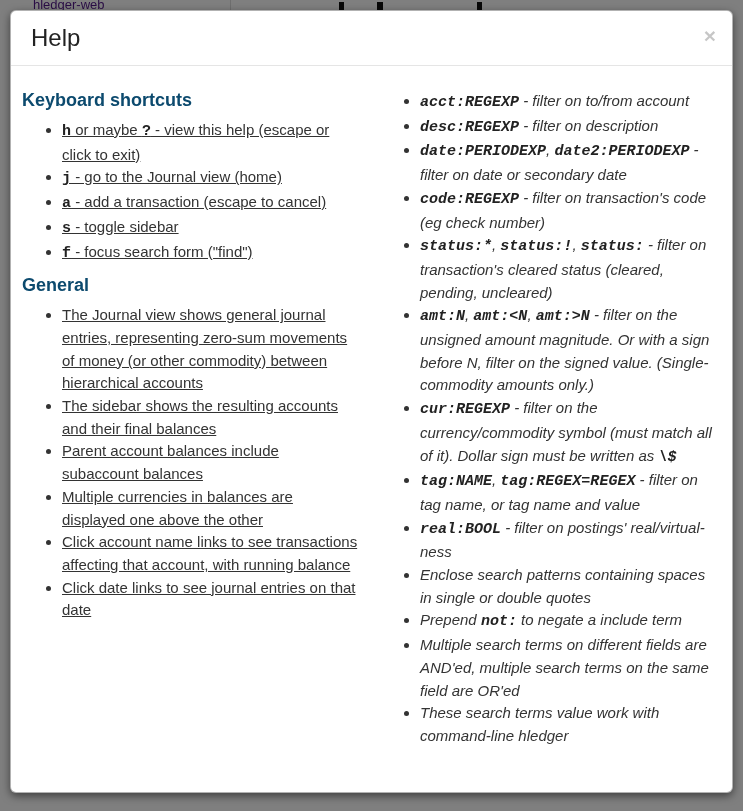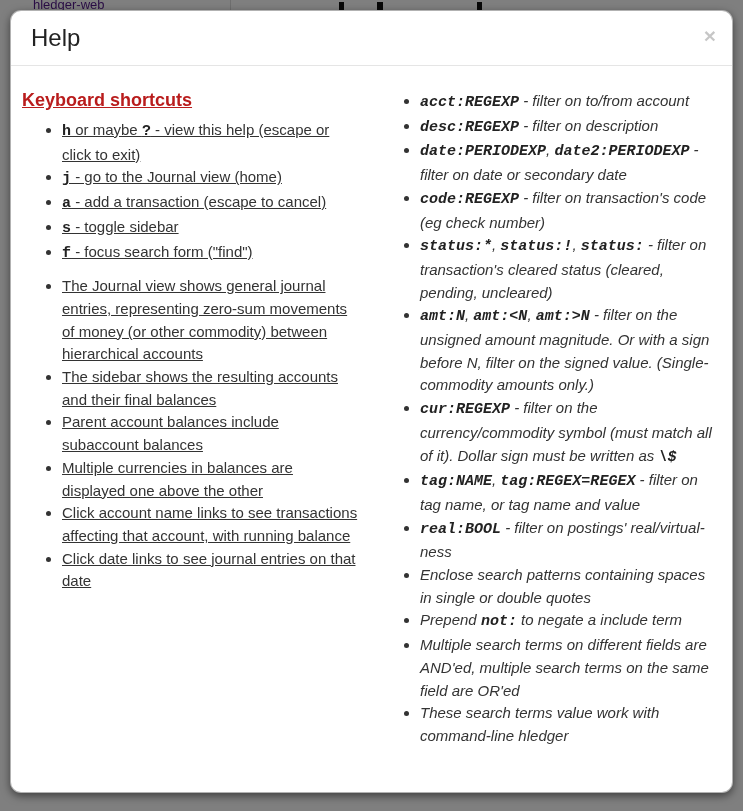--- a/index.html
+++ b/index.html
@@ -34,21 +34,21 @@
   .backdrop {
     position:absolute; inset:0; background:rgba(0,0,0,0.5); z-index:5;
     cursor:pointer;
   }
 
   
   .modal {
     position:absolute; left:10px; top:10px; width:723px; height:783px;
     background:#ffffff;
     border:1px solid rgba(0,0,0,0.3);
-    border-radius:11px;
+    border-radius:6px;
     box-shadow:0 3px 9px rgba(0,0,0,0.5);
     z-index:10;
     overflow:hidden;
   }
   .modal-header {
     position:relative;
     padding:13px 20px;
     border-bottom:1px solid #e5e5e5;
   }
   .modal-title {
@@ -65,24 +65,23 @@
   }
   .modal-body {
     padding:16px 10px 20px 11px;
     font-size:15px; line-height:22.7px;
     display:flex;
   }
   .col-left  { width:336px; }
   .col-right { width:330px; margin-left:28px; }
 
   .modal-body h3 {
-    font-size:18px; font-weight:bold; color:#b91c1c;
+    font-size:18px; font-weight:bold; color:#0c4a6e;
     line-height:21px;
     margin:0 0 8px 0;
-    text-decoration:underline;
   }
   .modal-body h3:first-child { margin-top:8px; }
   .col-left  ul { margin:8px 0 10px 0; padding-left:40px;text-decoration:underline; }
   .col-right ul { margin:8px 0 4px 0; padding-left:34px;font-style:italic; }
   .modal-body li { color:#333333; }
   .modal-body code {
     font-family:"Liberation Mono", monospace;
     font-weight:bold;
     font-size:15px;
     color:#222222;
@@ -113,20 +112,21 @@
   <div class="modal-body">
     <div class="col-left" id="col-left">
         <h3>Keyboard shortcuts</h3>
         <ul>
           <li><code>h</code><span> or maybe </span><code>?</code><span> - view this help (escape or click to exit)</span></li>
           <li><code>j</code><span> - go to the Journal view (home)</span></li>
           <li><code>a</code><span> - add a transaction (escape to cancel)</span></li>
           <li><code>s</code><span> - toggle sidebar</span></li>
           <li><code>f</code><span> - focus search form ("find")</span></li>
         </ul>
+        <h3>General</h3>
         <ul>
           <li><span>The Journal view shows general journal entries, representing zero-sum movements of money (or other commodity) between hierarchical accounts</span></li>
           <li><span>The sidebar shows the resulting accounts and their final balances</span></li>
           <li><span>Parent account balances include subaccount balances</span></li>
           <li><span>Multiple currencies in balances are displayed one above the other</span></li>
           <li><span>Click account name links to see transactions affecting that account, with running balance</span></li>
           <li><span>Click date links to see journal entries on that date</span></li>
         </ul>
       </div>
     <div class="col-right" id="col-right">

